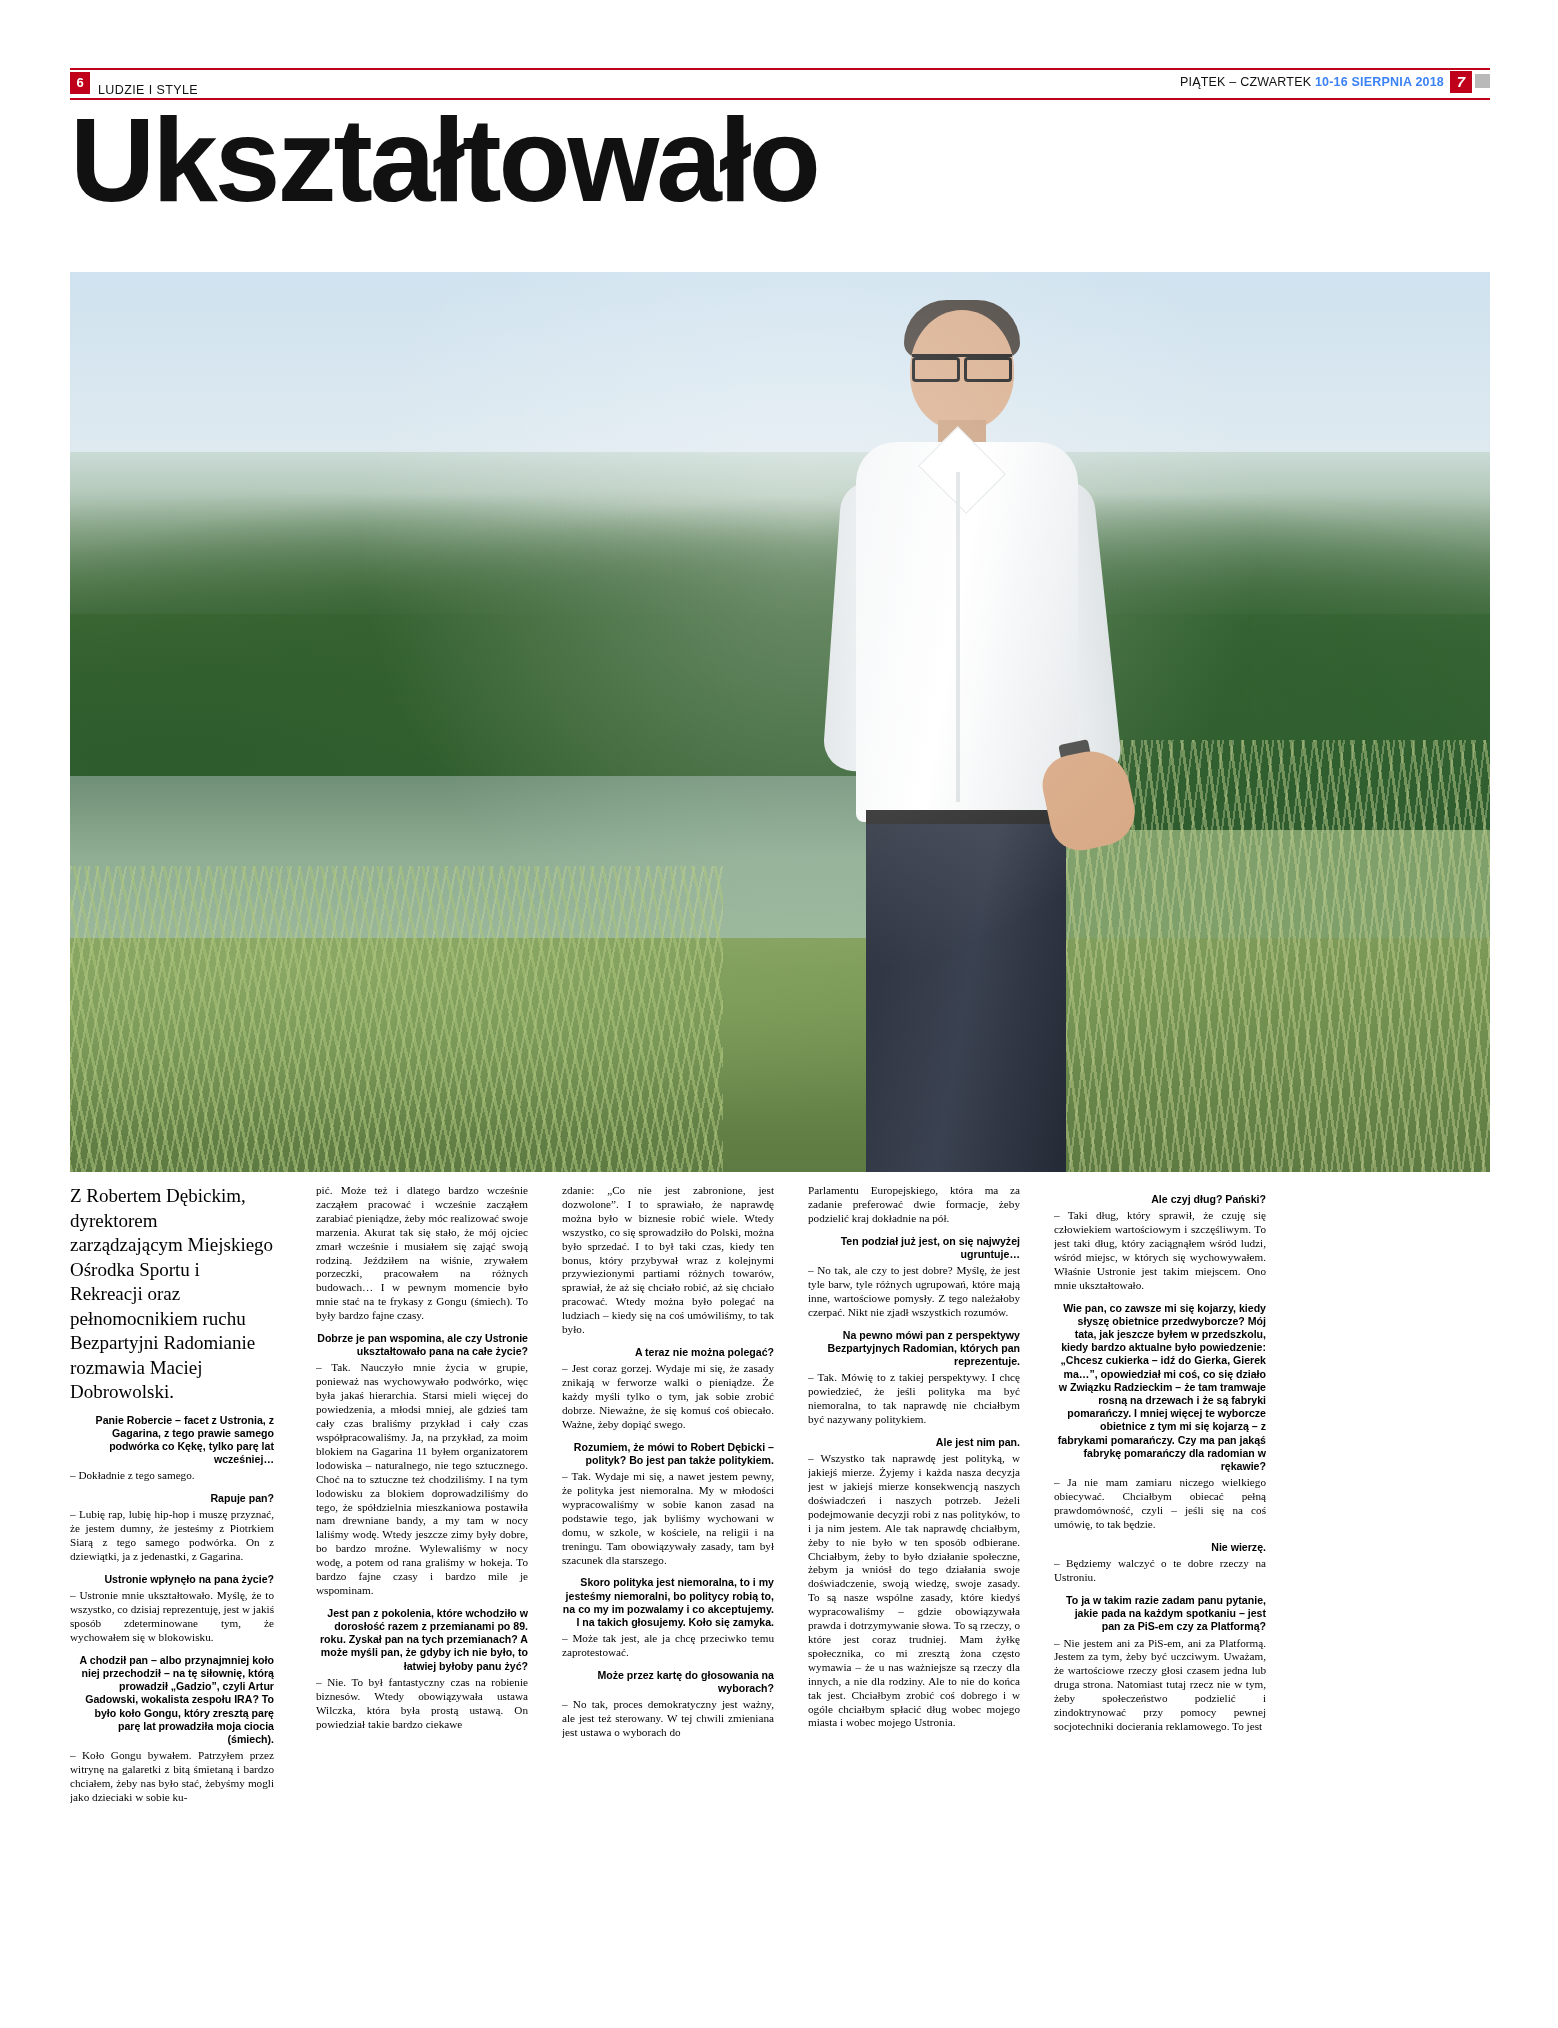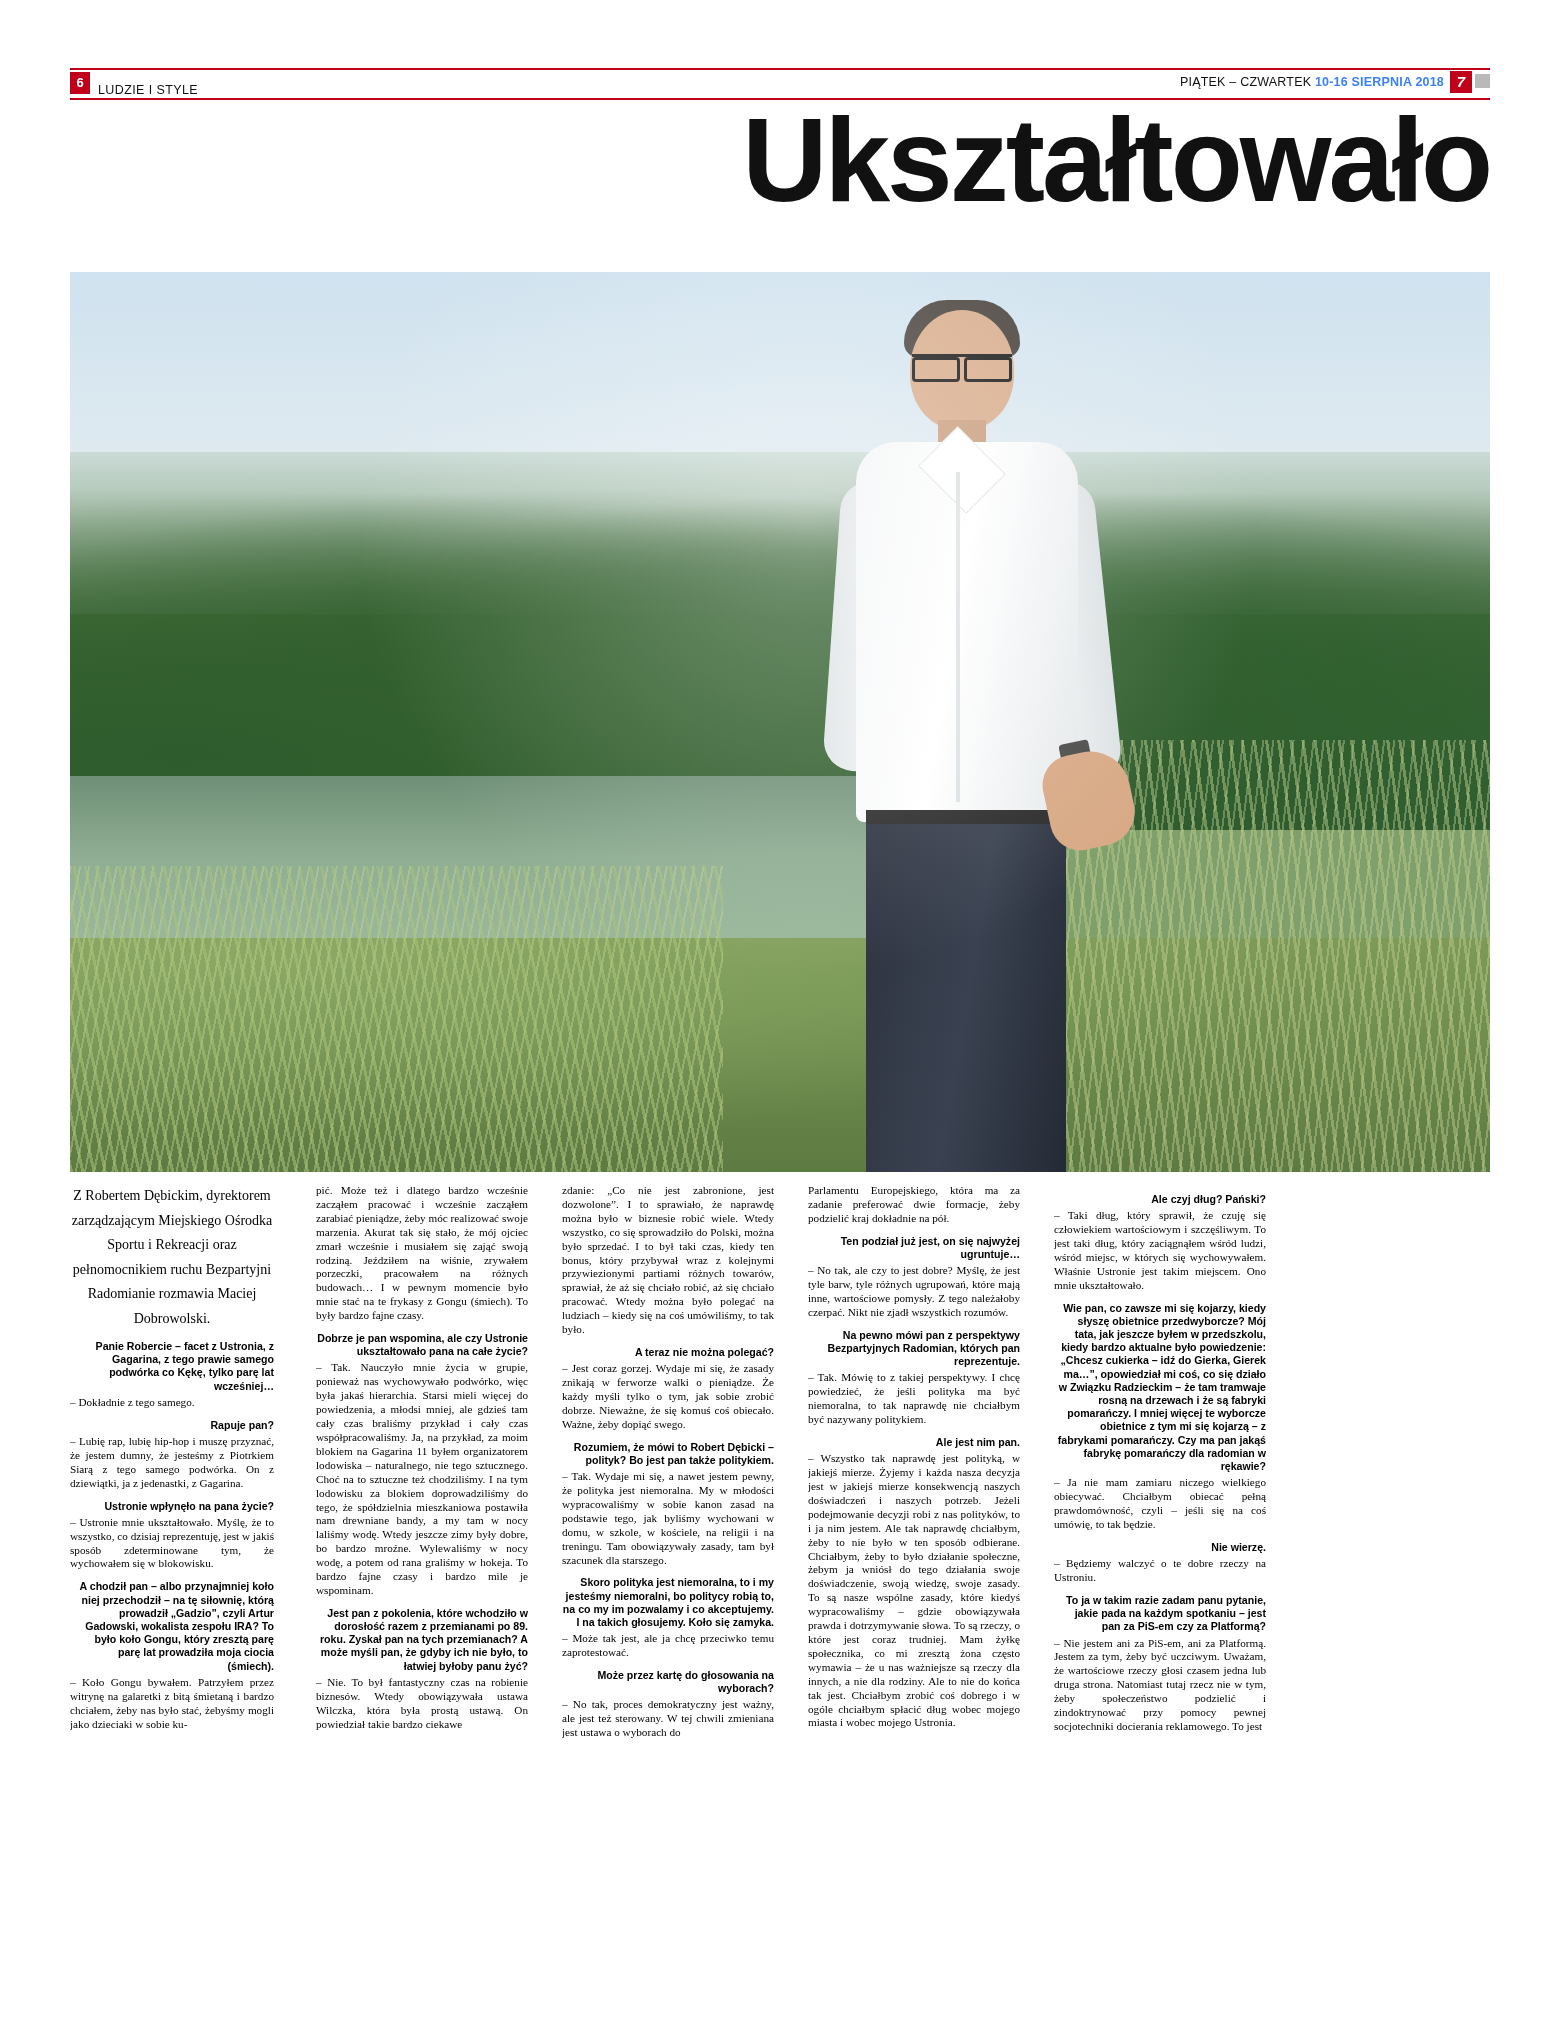--- a/index.html
+++ b/index.html
@@ -95,21 +95,21 @@
     width: 15px; height: 14px;
     background: #b9b9b9;
   }
 
   
   .masthead {
     position: absolute;
     left: 70px;
     top: 100px;
     width: 1420px;
-    text-align: right;
+    text-align: left;
     font-family: "Liberation Sans", sans-serif;
     font-weight: bold;
     font-size: 118px;
     line-height: 120px;
     letter-spacing: -3px;
     color: #111;
   }
 
   
   .photo {
@@ -251,23 +251,23 @@
     margin: 9px 0 3px 0;
   }
   #c0 { left: 0px; width: 204px; }
   #c1 { left: 246px; }
   #c2 { left: 492px; }
   #c3 { left: 738px; }
   #c4 { left: 984px; }
   #c5 { left: 1230px; width: 190px; }
 
   .lede {
-    font-size: 14px;
+    font-size: 19px;
     line-height: 24.5px;
-    text-align: center;
+    text-align: left;
     font-family: "Liberation Serif", serif;
     margin: 0 0 20px 0;
   }
 </style>
 </head>
 <body>
 
 <div class="page">
 
   <div class="header">

